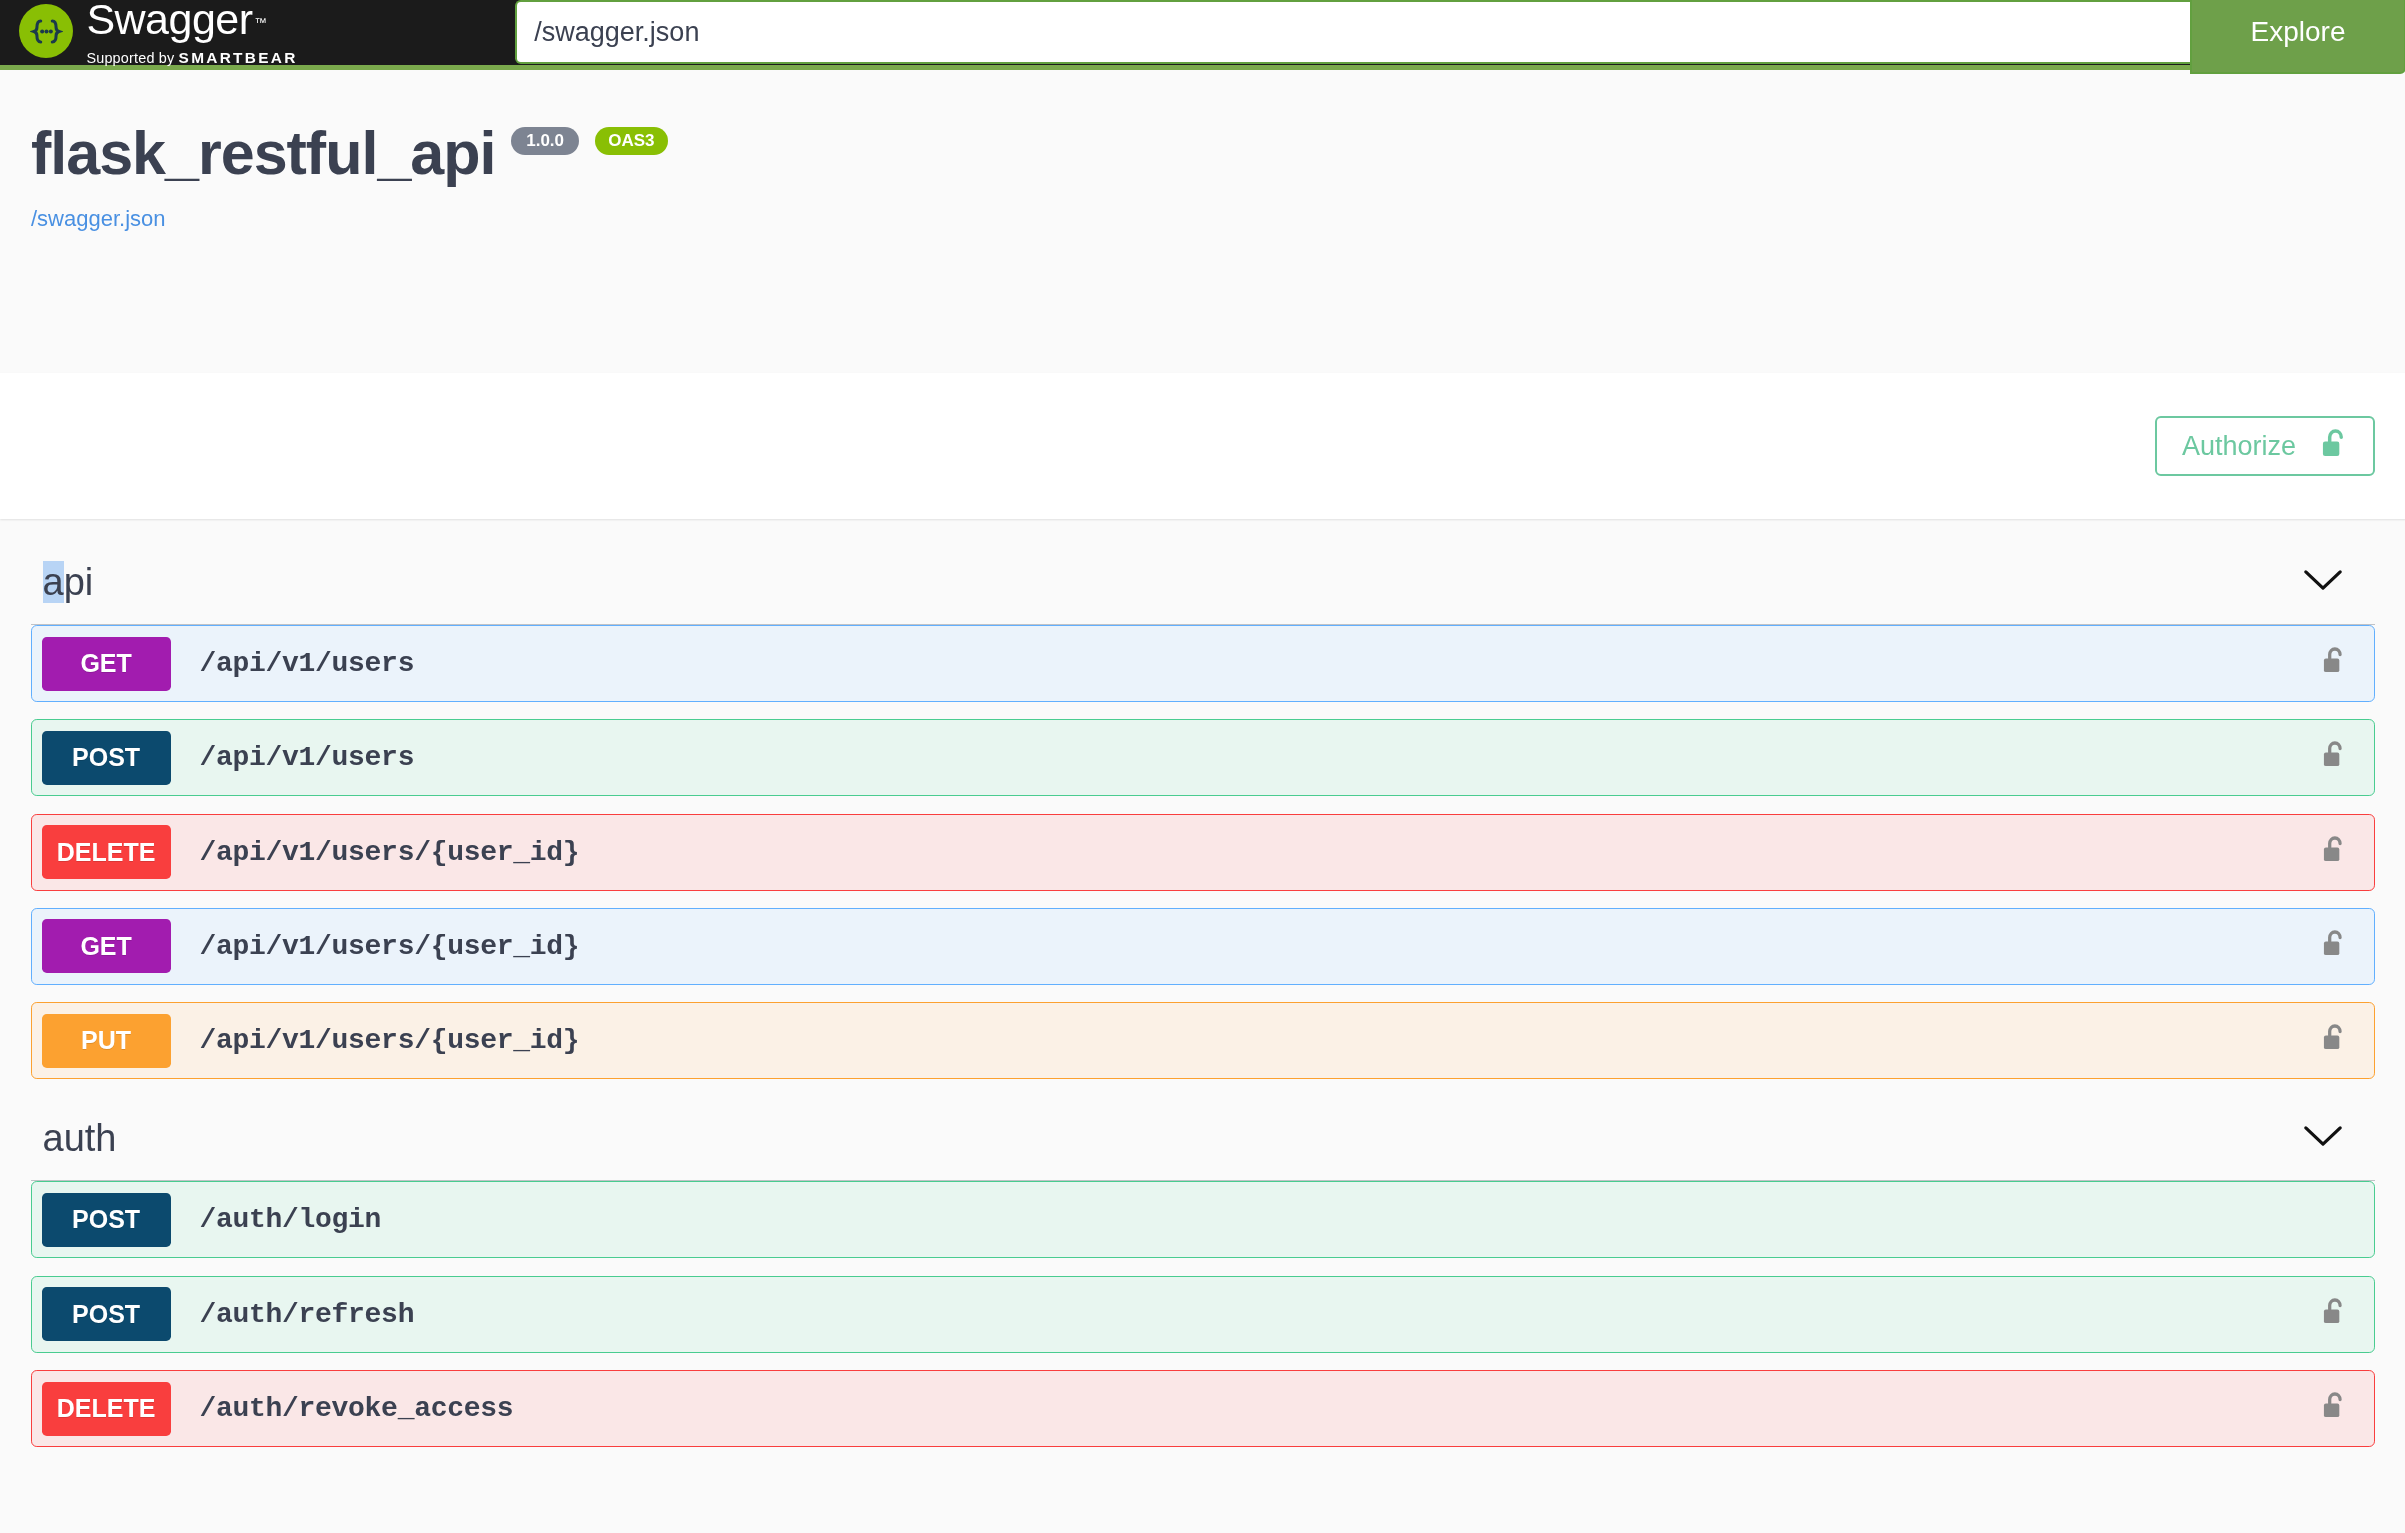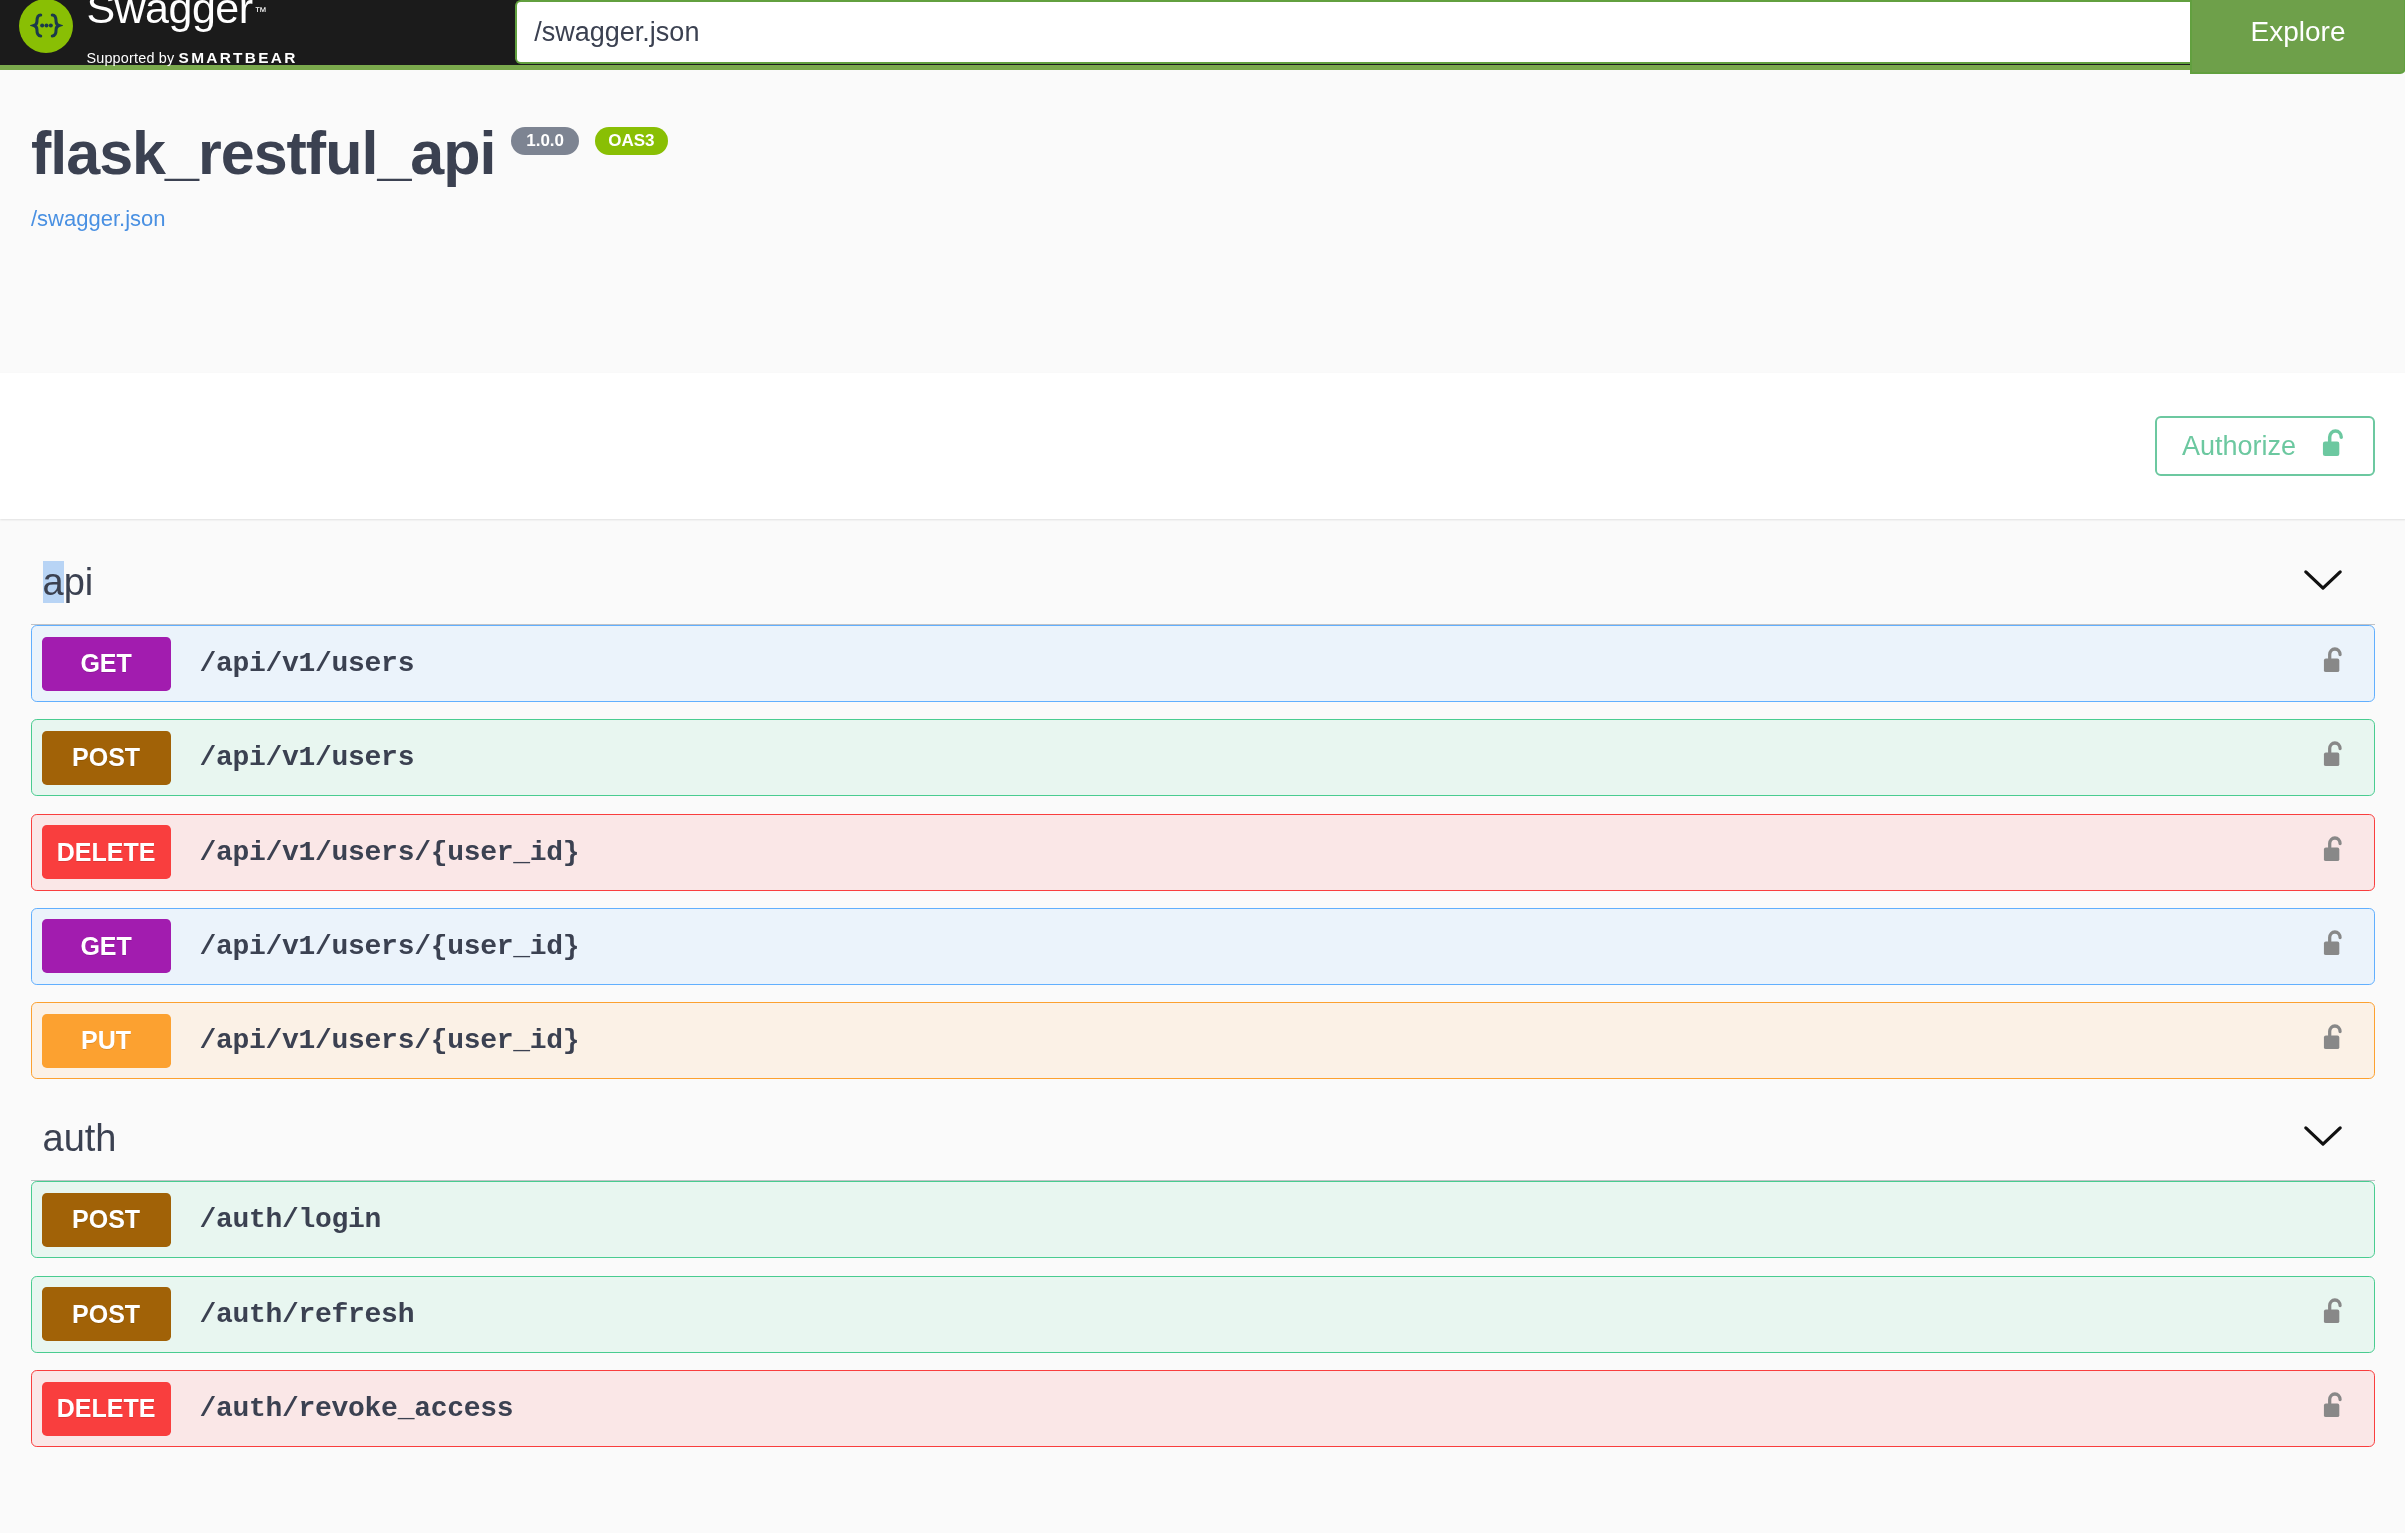--- a/index.html
+++ b/index.html
@@ -47,21 +47,21 @@
     position: relative;
     display: inline-block;
   }
   .logo-tm {
     font-size: 12.5px;
     color: #ffffff;
     vertical-align: super;
     margin-left: 1.9px;
   }
   .logo-sub {
-    margin-top: 20px;
+    margin-top: 9px;
     font-size: 14.4px;
     color: #ffffff;
     letter-spacing: 0.2px;
   }
   .logo-sub .sb {
     font-weight: 700;
     letter-spacing: 2.3px;
     font-size: 15.4px;
   }
 
@@ -239,21 +239,21 @@
     display: flex;
     align-items: center;
     justify-content: center;
     color: #ffffff;
     font-size: 25px;
     font-weight: 700;
     font-family: "Liberation Sans", sans-serif;
     text-shadow: 0 1px 0 rgba(0,0,0,0.12);
   }
   .m-get    { background: #a21caf; }
-  .m-post   { background: #a16207; }
+  .m-post   { background: #0c4a6e; }
   .m-delete { background: #f93e3e; }
   .m-put    { background: #fca130; }
 
   .op-path {
     flex: 1 1 auto;
     margin-left: 29px;
     font-family: "Liberation Mono", monospace;
     font-size: 28px;
     font-weight: 700;
     color: #3b4151;

